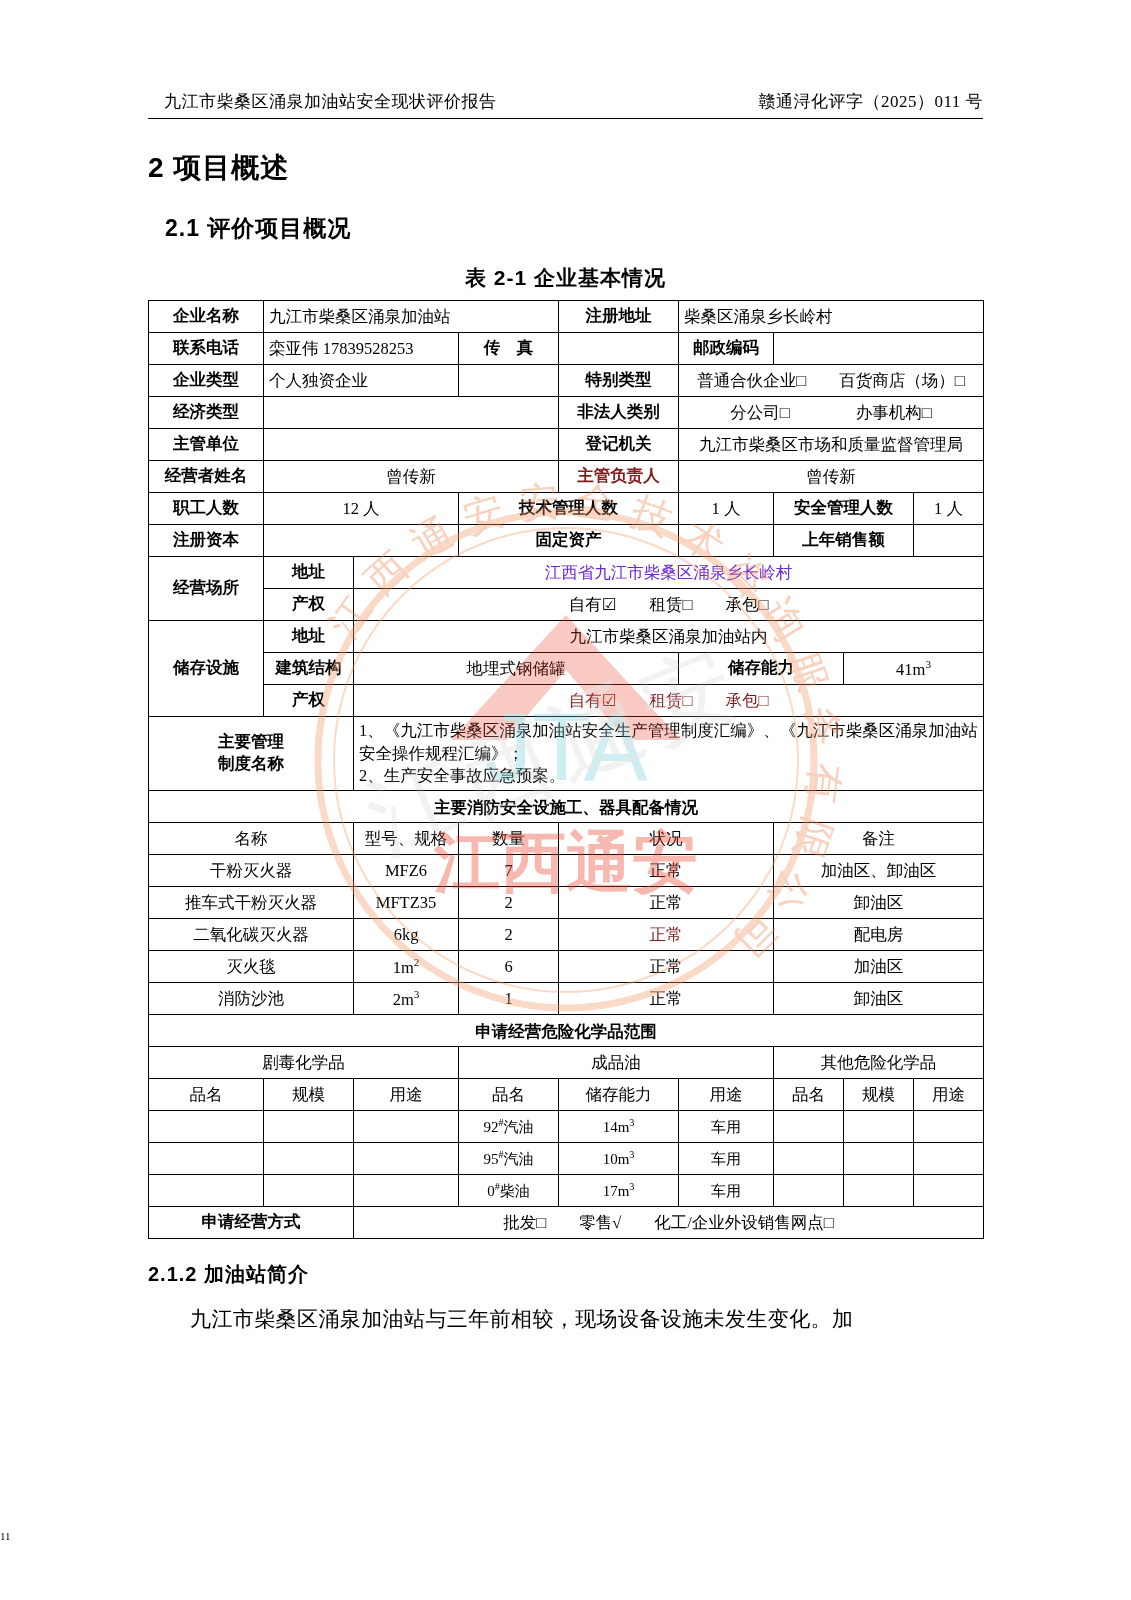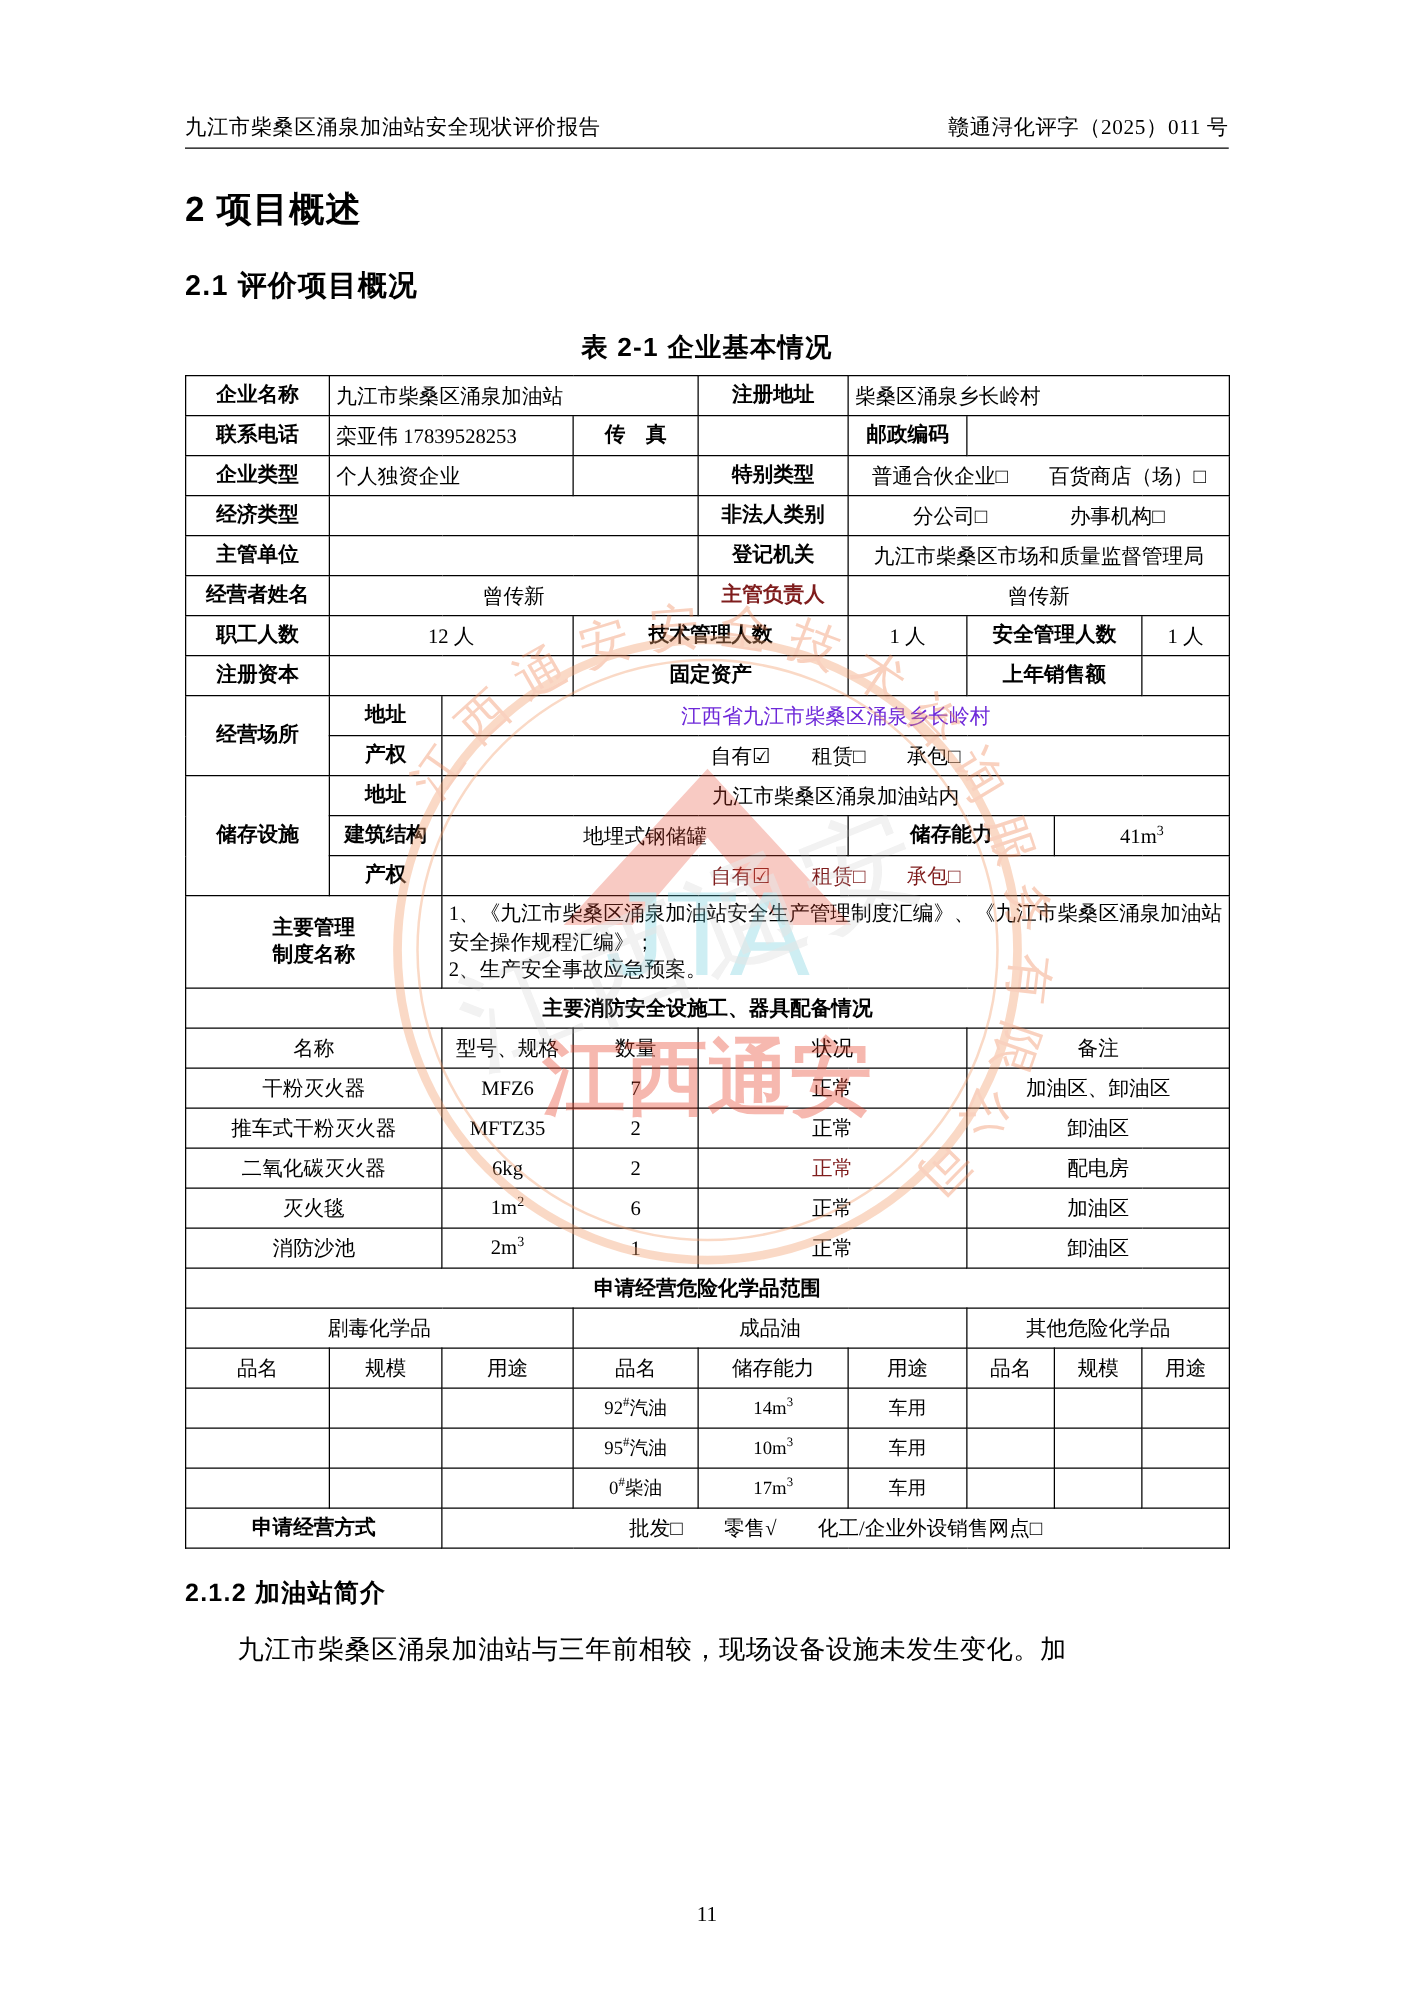--- a/index.html
+++ b/index.html
@@ -26,36 +26,36 @@
   .header {
     display: flex;
     justify-content: space-between;
     align-items: flex-end;
     font-size: 17px;
     line-height: 1.2;
     padding-bottom: 6px;
     border-bottom: 1.2px solid #000;
     letter-spacing: 0.5px;
   }
-  .header .left { white-space: nowrap; }
+  .header .left { white-space: nowrap; margin-left: 16px; }
   .header .right { white-space: nowrap; }
 
   
   h1.sec {
     font-family: "Liberation Sans", sans-serif;
     font-size: 28px;
     font-weight: bold;
     margin: 30px 0 0 0;
     letter-spacing: 1px;
   }
   h2.sec {
     font-family: "Liberation Sans", sans-serif;
     font-size: 23px;
     font-weight: bold;
-    margin: 26px 0 0 0;
+    margin: 26px 0 0 17px;
     letter-spacing: 1px;
   }
   h3.sec {
     font-family: "Liberation Sans", sans-serif;
     font-size: 20px;
     font-weight: bold;
     margin: 22px 0 0 0;
     letter-spacing: 1px;
   }
   .table-title {
@@ -104,22 +104,21 @@
     margin: 12px 0 0 0;
     text-indent: 2em;
     text-align: justify;
     letter-spacing: 0.4px;
   }
   .pageno {
     position: absolute;
     bottom: 58px;
     left: 0;
     width: 100%;
-    text-align: center;
-    font-size: 17px;
+    font-size: 11px;
   }
 
   
   .wm {
     position: absolute;
     left: 50%;
     top: 760px;
     transform: translate(-50%, -50%);
     pointer-events: none;
     z-index: 5;

